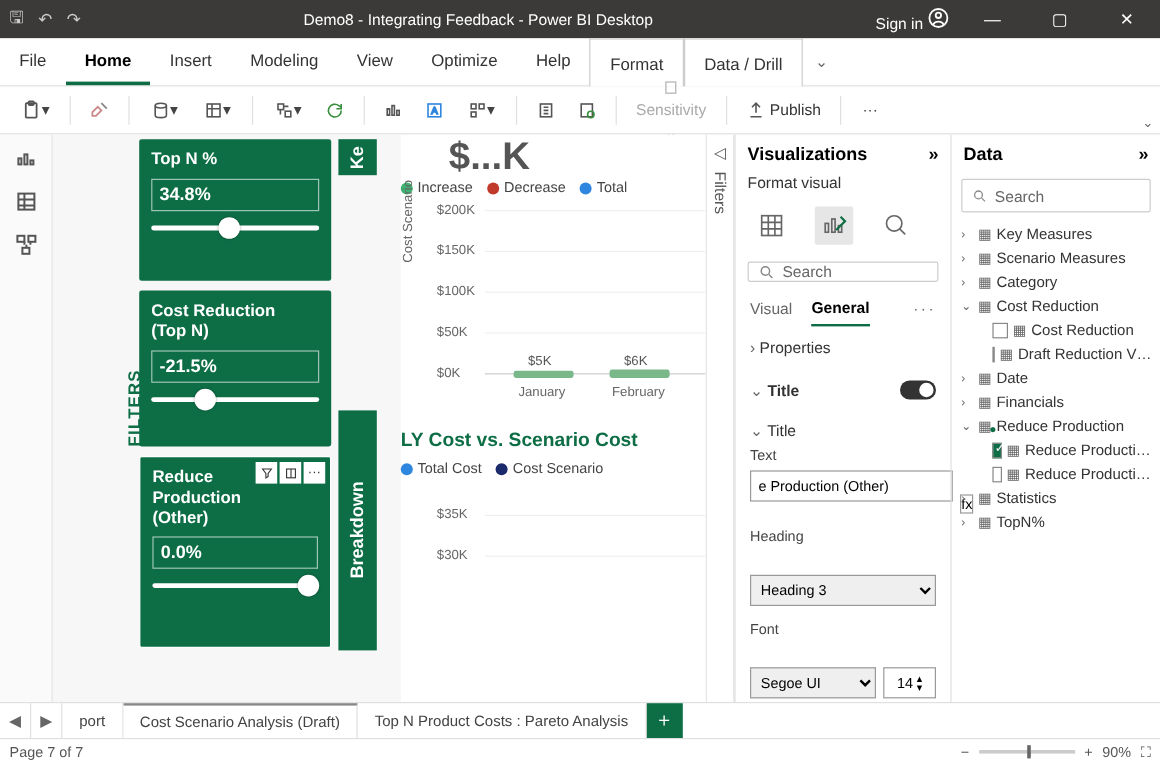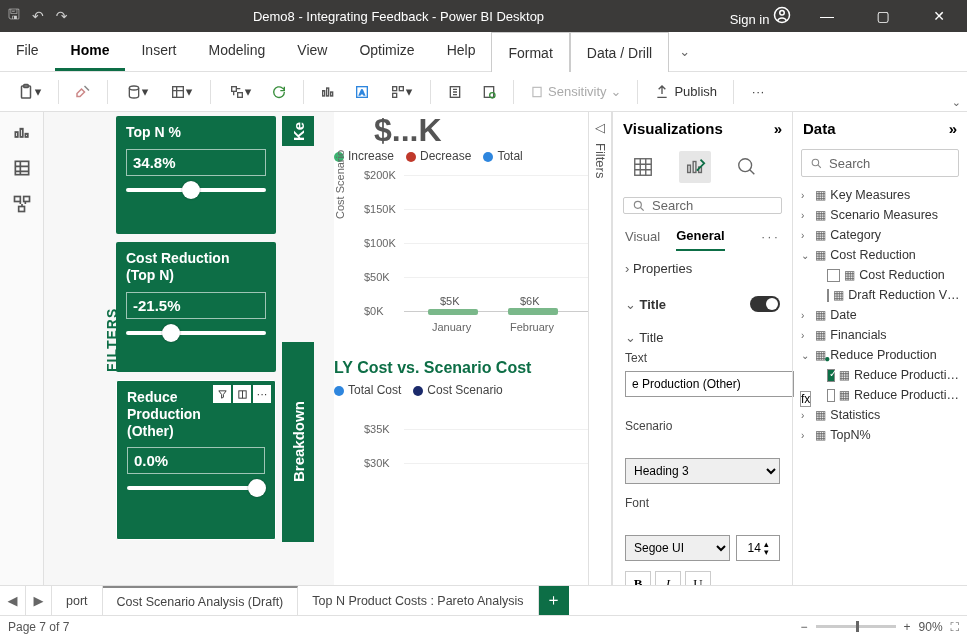--- a/index.html
+++ b/index.html
@@ -18,21 +18,21 @@
 .menubar .mitem { padding: 0 16px; display: flex; align-items: center; font-size: 14px; color: #333; cursor: pointer; border-bottom: 3px solid transparent; }
 .menubar .mitem.active-home { border-bottom-color: #0d6e46; color: #000; font-weight: 600;}
 .menubar .mitem.selected { border: 1px solid #ccc; border-bottom: none; background: #fff; margin-bottom: -1px; }
 .menubar .chev { display: flex; align-items: center; padding: 0 10px; color: #666; }
 
 
 .ribbon { height: 40px; border-bottom: 1px solid #e0e0e0; display: flex; align-items: center; padding: 0 10px; gap: 6px; position: relative; }
 .ribbon .rbtn { width: 28px; height: 28px; display: flex; align-items: center; justify-content: center; color: #444; border-radius: 2px; }
 .ribbon .rbtn.wide { width: 38px; }
 .ribbon .sep { width: 1px; height: 24px; background: #e0e0e0; margin: 0 4px; }
-.ribbon .sens { color: #aaa; display: flex; align-items: center; gap: 4px; padding: 0 6px; }
+.ribbon .sens { color: #aaa; display: flex; align-items: center; gap: 4px; padding: 0 6px; flex-direction: column; }
 .ribbon .publish { display: flex; align-items: center; gap: 4px; padding: 0 6px; color: #333; }
 .ribbon .collapse { position: absolute; right: 6px; bottom: 2px; color: #666; font-size: 11px;}
 
 
 .mainrow { flex: 1; display: flex; overflow: hidden; }
 .leftrail { width: 44px; background: #fafafa; border-right: 1px solid #e0e0e0; display: flex; flex-direction: column; align-items: center; padding-top: 10px; gap: 16px; }
 .leftrail .licon { width: 20px; height: 20px; color: #555; }
 
 .canvas { flex: 1; position: relative; overflow: hidden; background: #f7f7f7; }
 
@@ -348,20 +348,21 @@
   <div class="filters-handle">
     <span>◁</span>
     <span class="vtxt">Filters</span>
   </div>
 
   <div class="vizpane">
     <div class="panehdr">
       <span>Visualizations</span>
       <span>»</span>
     </div>
+    <div class="subhdr">Format visual</div>
     <div class="iconrow">
       <div class="vi">
           <svg width="22" height="22" viewBox="0 0 24 24" fill="none" stroke="#666" stroke-width="1.5">
             <rect x="3" y="3" width="18" height="18"></rect>
             <path d="M3 9h18M3 15h18M9 3v18M15 3v18"></path>
           </svg>
         </div>
       <div class="vi active">
           <svg width="22" height="22" viewBox="0 0 24 24" fill="none" stroke="#666" stroke-width="1.5">
             <rect x="4" y="10" width="3" height="8"></rect>
@@ -400,21 +401,21 @@
     </div>
     <div class="divider"></div>
     <div class="proprow" style="padding:8px 12px 2px">
       <span><span class="chv">⌄</span> <span>Title</span></span>
     </div>
     <div class="field">Text</div>
     <div class="txtinput">
       <input readonly="" value="e Production (Other)" style="">
       <div class="fxbtn">fx</div>
     </div>
-    <div class="field">Scenario</div>
+    <div class="field">Heading</div>
     <div class="selectrow">
       <select><option>Heading 3</option></select>
     </div>
     <div class="field">Font</div>
     <div class="selectrow">
       <select><option>Segoe UI</option></select>
       <div class="spin">
           <span>14</span> 
           <span style="font-size:9px;line-height:8px;margin-left:3px">▴<br>▾</span>
         </div>

